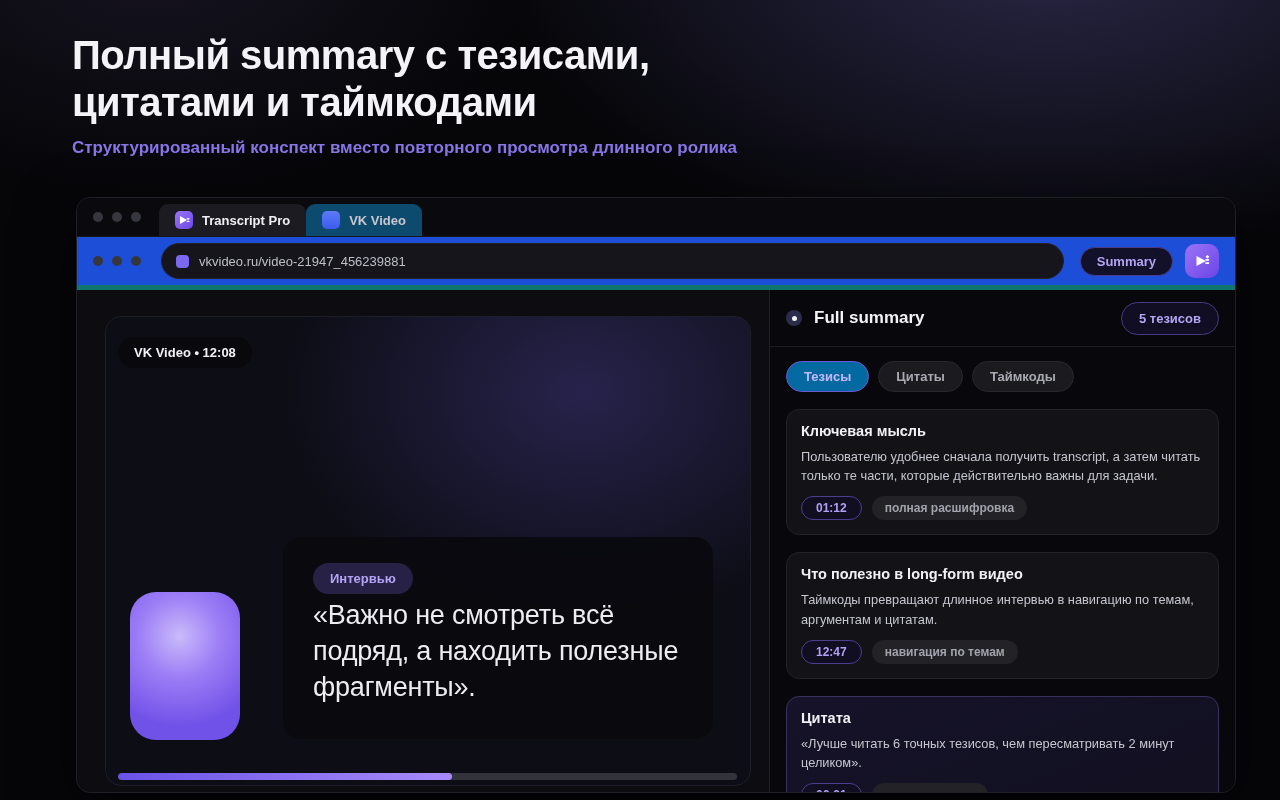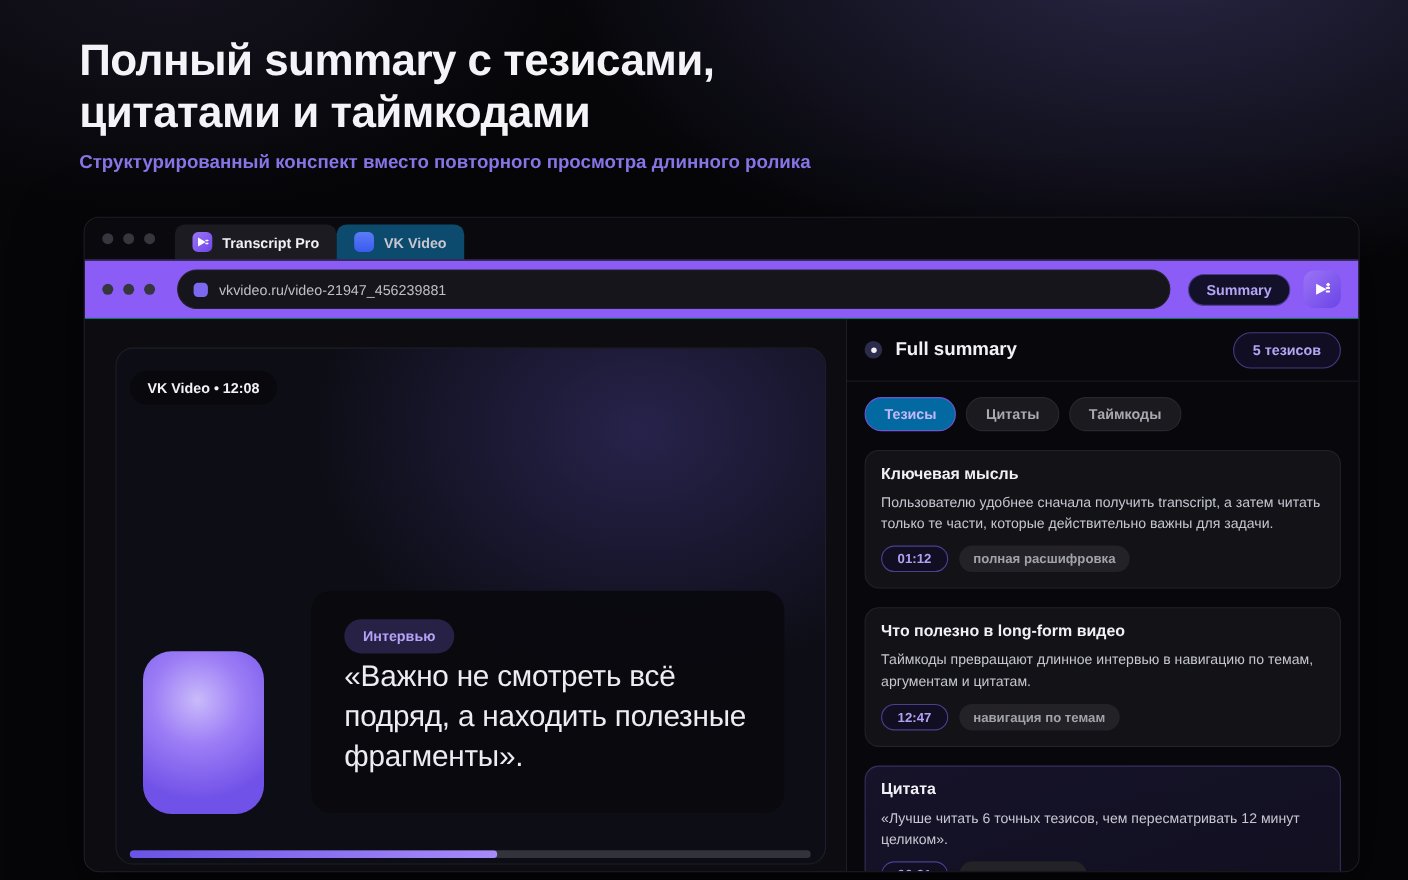--- a/index.html
+++ b/index.html
@@ -30,21 +30,21 @@
   .tabstrip { height:38px; background:#0a0a0e; display:flex; align-items:flex-end; padding-left:16px; flex:none; }
   .dots { display:flex; gap:9px; align-items:center; align-self:center; margin-right:18px; }
   .dot { width:10px; height:10px; border-radius:50%; background:#36363e; }
   .tab { height:32px; display:flex; align-items:center; gap:9px; padding:0 16px; border-radius:9px 9px 0 0; font-size:13px; font-weight:700; color:#c7c7cf; }
   .tab.active { background:#1b1b21; color:#f0f0f4; }
   .tab.inactive { background:#0c4a6e;align-items:center; }
   .tabicon { width:18px; height:18px; border-radius:5px; flex:none; display:flex; align-items:center; justify-content:center; }
   .icon-tp { background:linear-gradient(135deg,#9b74f7,#6f46e8); }
   .icon-vk { background:linear-gradient(180deg,#5b7bf7,#3b5bef); }
 
-  .toolbar { height:54px; display:flex; align-items:center; padding:0 16px; background:#8b5cf6; border-top:1px solid #17171d; border-bottom:1px solid #0f766e; flex:none; }
+  .toolbar { height:54px; display:flex; align-items:center; padding:0 16px; background:#1d4ed8; border-top:1px solid #17171d; border-bottom:5px solid #0f766e; flex:none; }
   .urlbar { flex:1; height:36px; margin:0 16px; background:#15151b; border:1px solid #222229; border-radius:18px; display:flex; align-items:center; padding:0 14px; gap:10px; }
   .favicon { width:13px; height:13px; border-radius:4px; background:#7b68ee; flex:none; }
   .url { font-size:13px; color:#bfbfc8; }
   .summary-btn { height:29px; padding:0 16px; border-radius:15px; border:1px solid #4a3d8c; background:#13102a; color:#b4a4f4; font-size:13px; font-weight:700; display:flex; align-items:center; margin-right:12px; cursor:pointer; }
   .app-btn { width:34px; height:34px; border-radius:10px; background:linear-gradient(135deg,#9b74f7,#6b44e6); display:flex; align-items:center; justify-content:center; cursor:pointer; }
 
   .content { flex:1; display:flex; min-height:0; }
 
   
   .video-area { flex:1; padding:26px 18px 6px 28px; min-width:0; }
@@ -190,21 +190,21 @@
             <div class="card-title">Что полезно в long-form видео</div>
             <div class="card-body">Таймкоды превращают длинное интервью в навигацию по темам, аргументам и цитатам.</div>
             <div class="card-meta">
               <span class="time-pill">12:47</span>
               <span class="tag-pill">навигация по темам</span>
             </div>
           </div>
 
           <div class="card highlight">
             <div class="card-title">Цитата</div>
-            <div class="card-body">«Лучше читать 6 точных тезисов, чем пересматривать 12 минут целиком».</div>
+            <div class="card-body">«Лучше читать 6 точных тезисов, чем пересматривать 2 минут целиком».</div>
             <div class="card-meta">
               <span class="time-pill">06:31</span>
               <span class="tag-pill">точные тезисы</span>
             </div>
           </div>
 
         </div>
       </div>
     </div>
 

